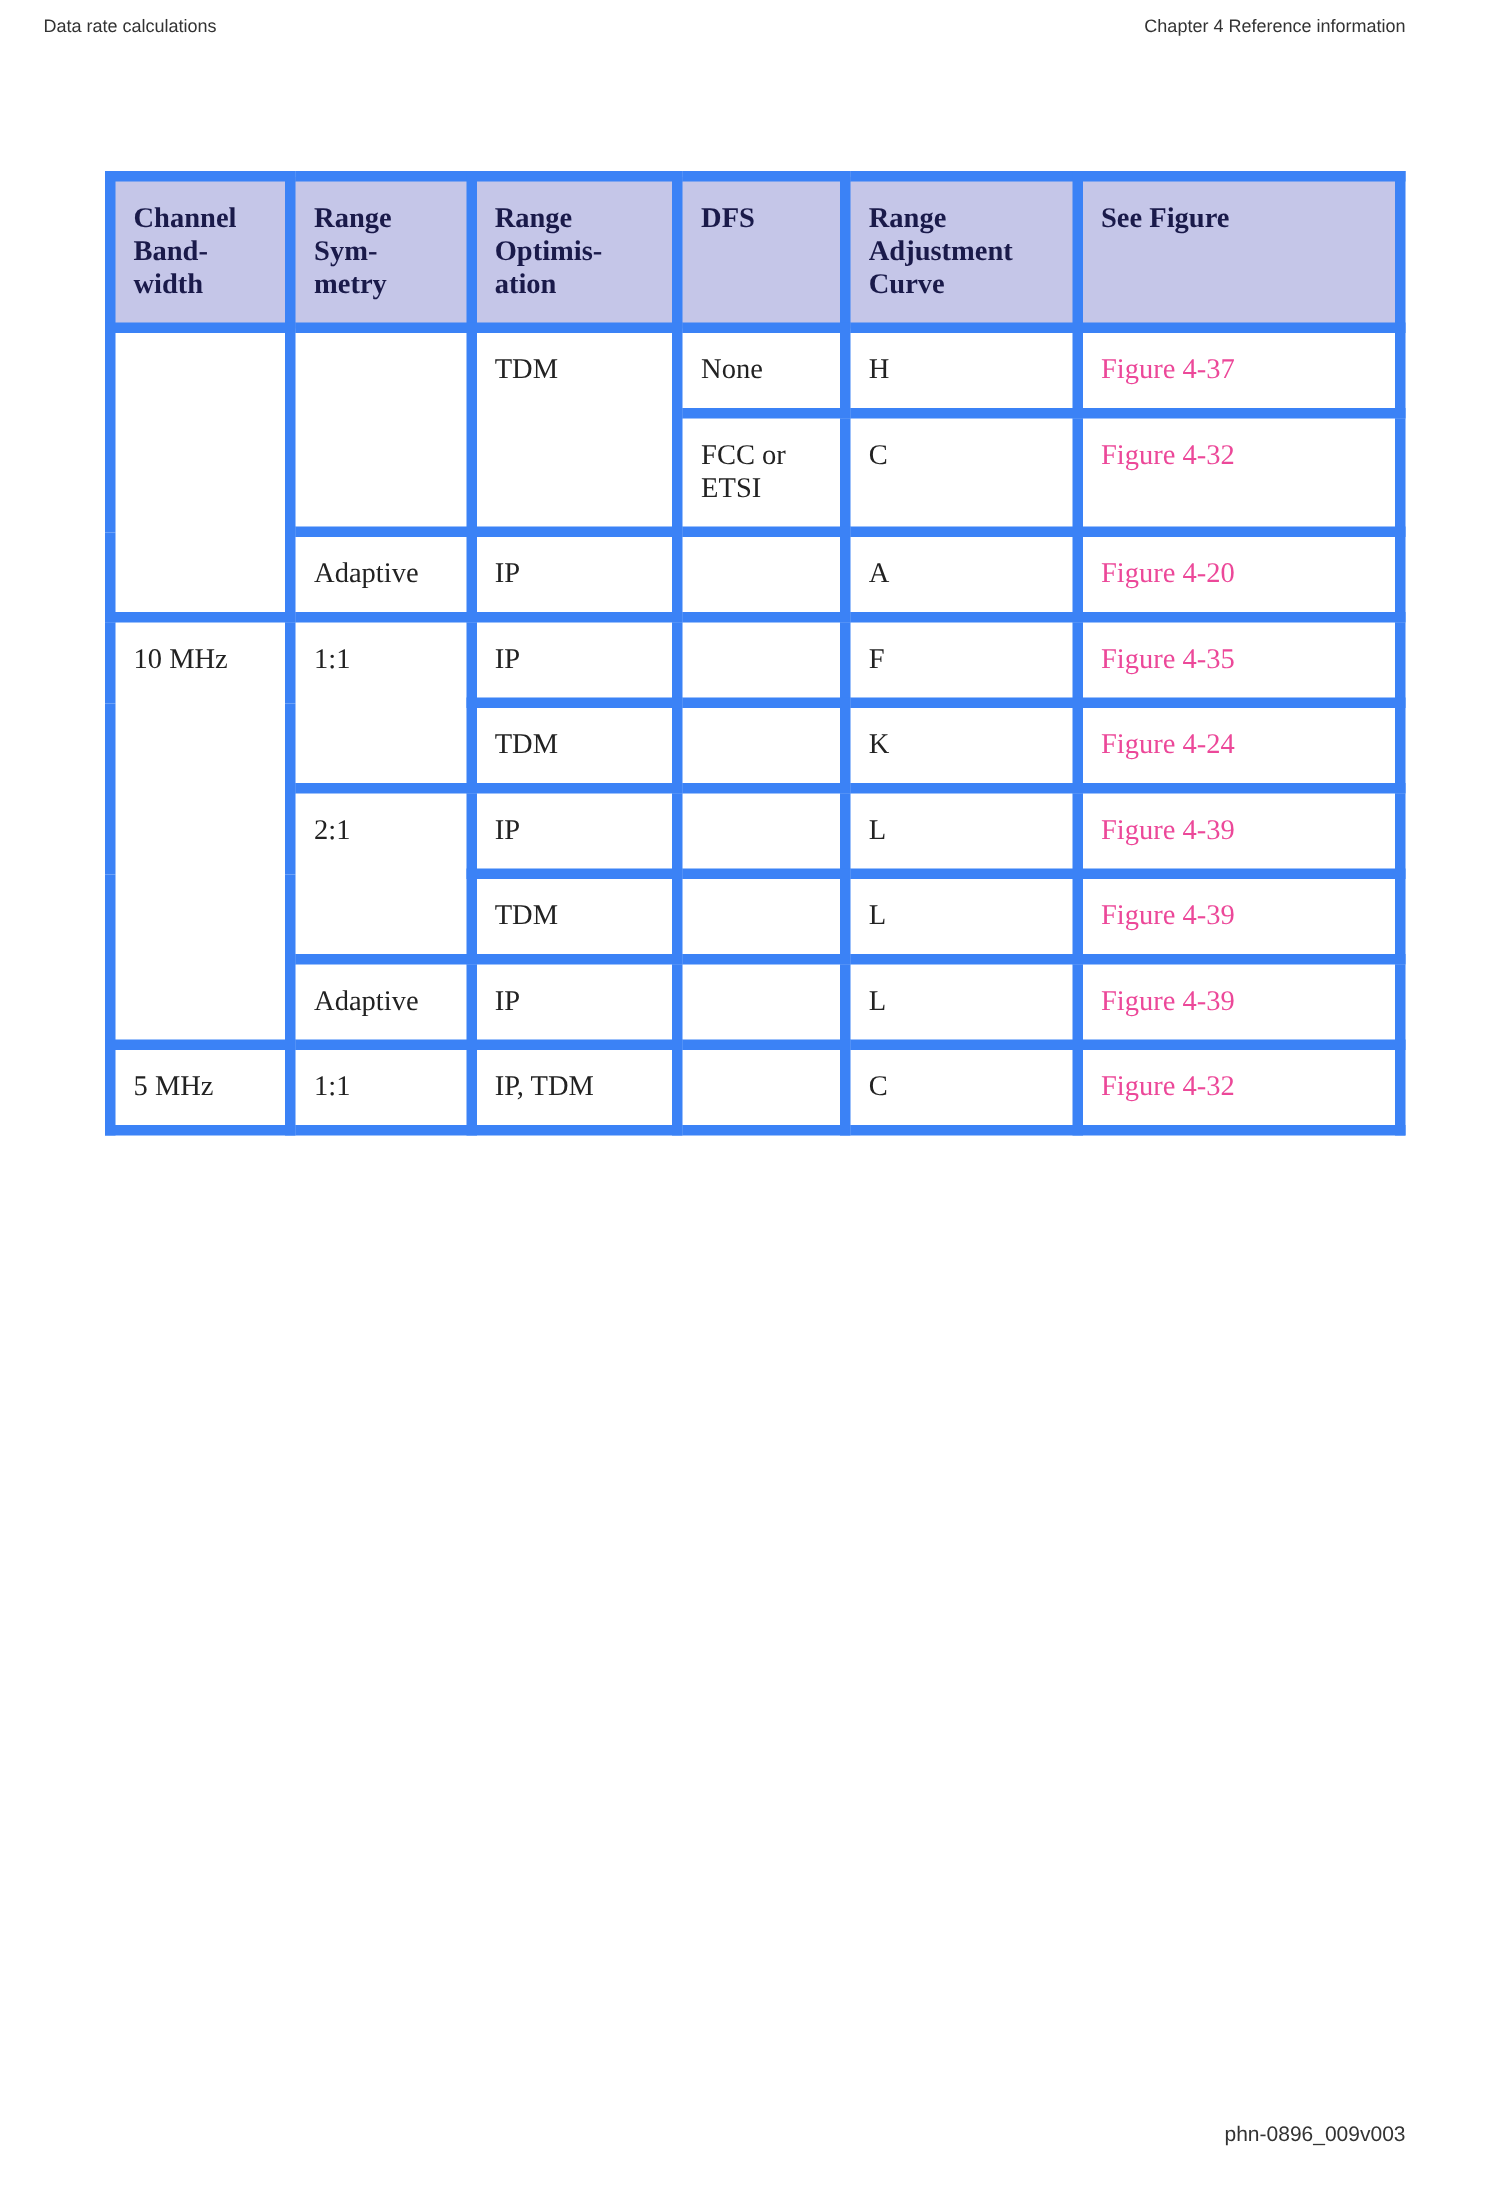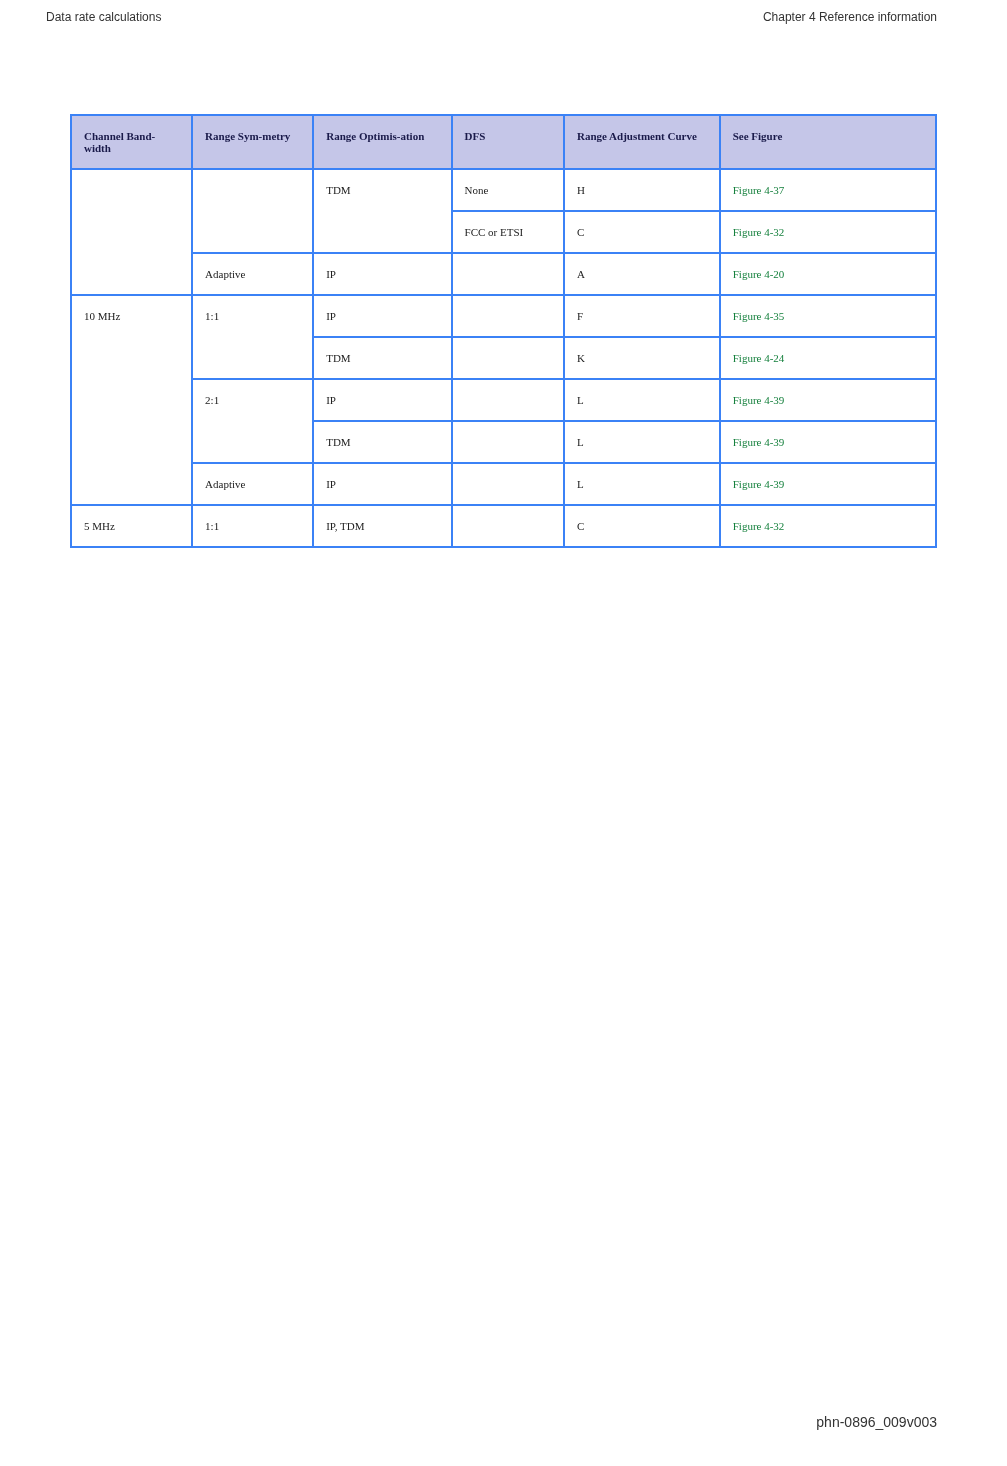--- a/index.html
+++ b/index.html
@@ -11,51 +11,51 @@
       font-family: Georgia, 'Times New Roman', serif;
       width: 1007px;
       height: 1466px;
       background: #fff;
       position: relative;
       padding: 0;
     }
     .header {
       display: flex;
       justify-content: space-between;
-      padding: 10px 70px 0 46px;
+      padding: 10px 70px 0 29px;
       font-family: Verdana, Arial, sans-serif;
       font-size: 12px;
       color: #333;
     }
     .table-container {
       padding: 90px 70px 0 70px;
     }
     table {
       border-collapse: collapse;
       width: 100%;
       table-layout: fixed;
     }
     th, td {
-      border: 2px solid #3b82f6;
+      border: 7px solid #3b82f6;
       padding: 14px 12px;
       text-align: left;
       vertical-align: top;
-      font-size: 11px;
+      font-size: 19px;
       margin-left: 29px;
     }
     th {
       background-color: #c5c6e8;
       font-weight: bold;
       color: #1a1a4a;
     }
     td {
       color: #222;
     }
     .figure-link {
-      color: #15803d;
+      color: #ec4899;
     }
     col.c1 { width: 14%; }
     col.c2 { width: 14%; }
     col.c3 { width: 16%; }
     col.c4 { width: 13%; }
     col.c5 { width: 18%; }
     col.c6 { width: 25%; }
     .footer {
       position: absolute;
       bottom: 28px;

